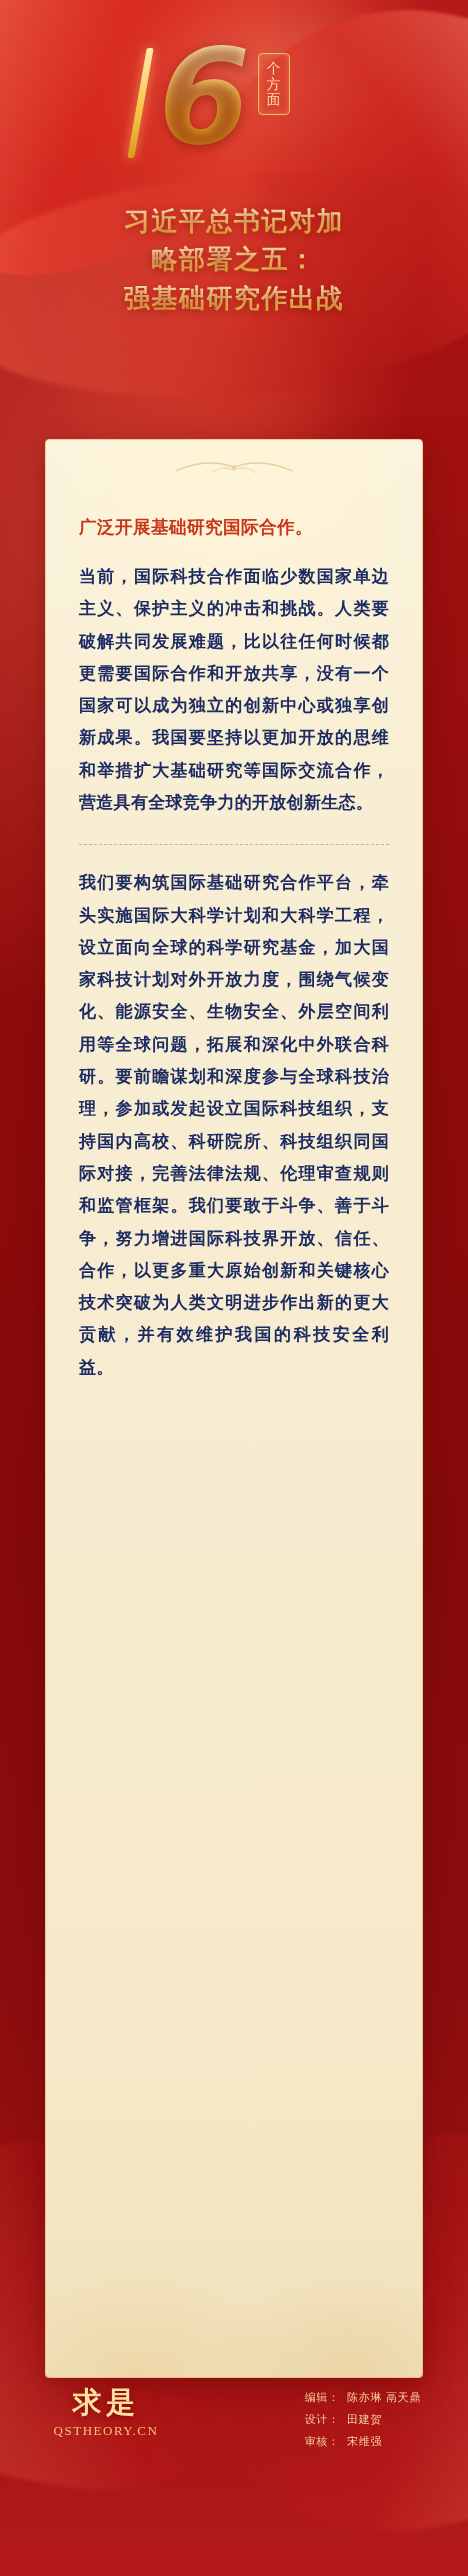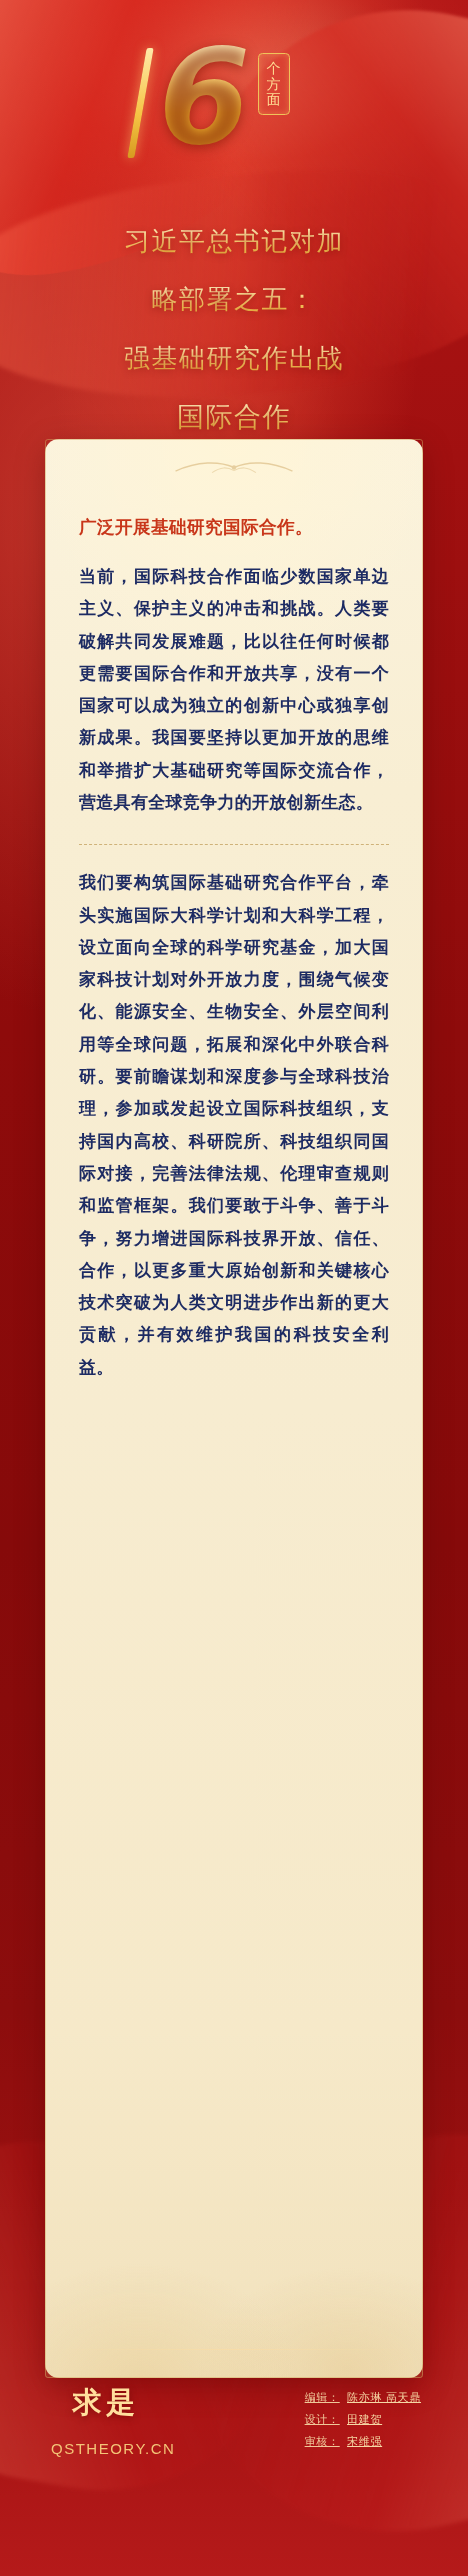--- a/index.html
+++ b/index.html
@@ -138,47 +138,46 @@
     position: absolute;
     top: 203px;
     left: 0; right: 0;
     text-align: center;
     padding: 0 40px;
     box-sizing: border-box;
   }
   .title-line {
     font-size: 26px;
     line-height: 1.48;
-    font-weight: 400;
+    font-weight: 700;
     letter-spacing: 1.5px;
     background: linear-gradient(180deg, #fff5cf 0%, #ffe199 30%, #f5c457 65%, #e0a62c 100%);
     -webkit-background-clip: text;
     background-clip: text;
     color: transparent;
     text-shadow: 0 2.2px 7.3px rgba(110,10,0,0.45);
     font-family: "Liberation Serif", "DejaVu Serif", serif;
-    margin-top: 20px;
   }
   .title-line.sub {
     font-size: 27px;
   }
 
   
   .card {
     position: absolute;
     top: 439px;
     left: 45px;
     width: 378px;
     height: 1939px;
     box-sizing: border-box;
     padding: 54px 34px 44px 34px;
     background:
       radial-gradient(ellipse 80% 18% at 50% 0%, rgba(255,245,215,0.95) 0%, rgba(252,240,206,0.0) 70%),
       linear-gradient(180deg, #fbf3dd 0%, #f8eed3 18%, #f7ecd0 50%, #f6e9c9 82%, #f2e2bd 100%);
-    border-radius: 14px;
+    border-radius: 5px;
     box-shadow: 0 7.3px 29px rgba(80,0,0,0.35);
   }
   .card::before {
     content: "";
     position: absolute;
     left: 0; top: 0; right: 0; bottom: 0;
     border: 0.7px solid rgba(208,170,100,0.5);
     border-radius: 2.9px;
     pointer-events: none;
   }
@@ -249,35 +248,35 @@
   .logo-main {
     font-size: 29px;
     line-height: 1.1;
     letter-spacing: 4.4px;
     font-weight: 700;
     color: #ffdf9d;
     font-family: "Liberation Serif", "DejaVu Serif", serif;
     text-shadow: 0 1.5px 5.9px rgba(90,0,0,0.5);
   }
   .logo-sub {
-    margin-top: 21px;
-    font-size: 15px;
+    margin-top: 4px;
+    font-size: 13px;
     letter-spacing: 1.5px;
     color: #f3c477;
+    font-family: Liberation Serif, serif;
   }
   .credits {
     position: absolute;
     right: 47px;
     top: 56px;
     text-align: left;
     color: #f6d8a5;
     font-size: 11px;
     line-height: 2.0;
     letter-spacing: 0.7px;
-    text-decoration: underline;
   }
   .credit-row span.k { opacity: 0.92; }
   .credit-row span.v { margin-left: 7.3px; }
 </style>
 </head>
 <body>
 
 <div class="poster">
 
   <div class="glow-top"></div>
@@ -296,21 +295,20 @@
         <span>方</span>
         <span>面</span>
       </div>
     </div>
   </div>
 
   <div class="title">
     <div class="title-line">习近平总书记对加</div>
     <div class="title-line">略部署之五：</div>
     <div class="title-line">强基础研究作出战</div>
-    <div class="title-line sub">国际合作</div>
   </div>
 
   <div class="card">
     <svg class="card-ornament" viewBox="0 0 180 26">
       <path d="M10 18 C40 4, 70 4, 90 13 C110 4, 140 4, 170 18" fill="none" stroke="#d4b071" stroke-width="2"></path>
       <circle cx="90" cy="13" r="3" fill="#d4b071"></circle>
       <path d="M60 20 C72 12, 80 12, 90 17" fill="none" stroke="#e0c48e" stroke-width="1.5"></path>
       <path d="M120 20 C108 12, 100 12, 90 17" fill="none" stroke="#e0c48e" stroke-width="1.5"></path>
     </svg>
 

